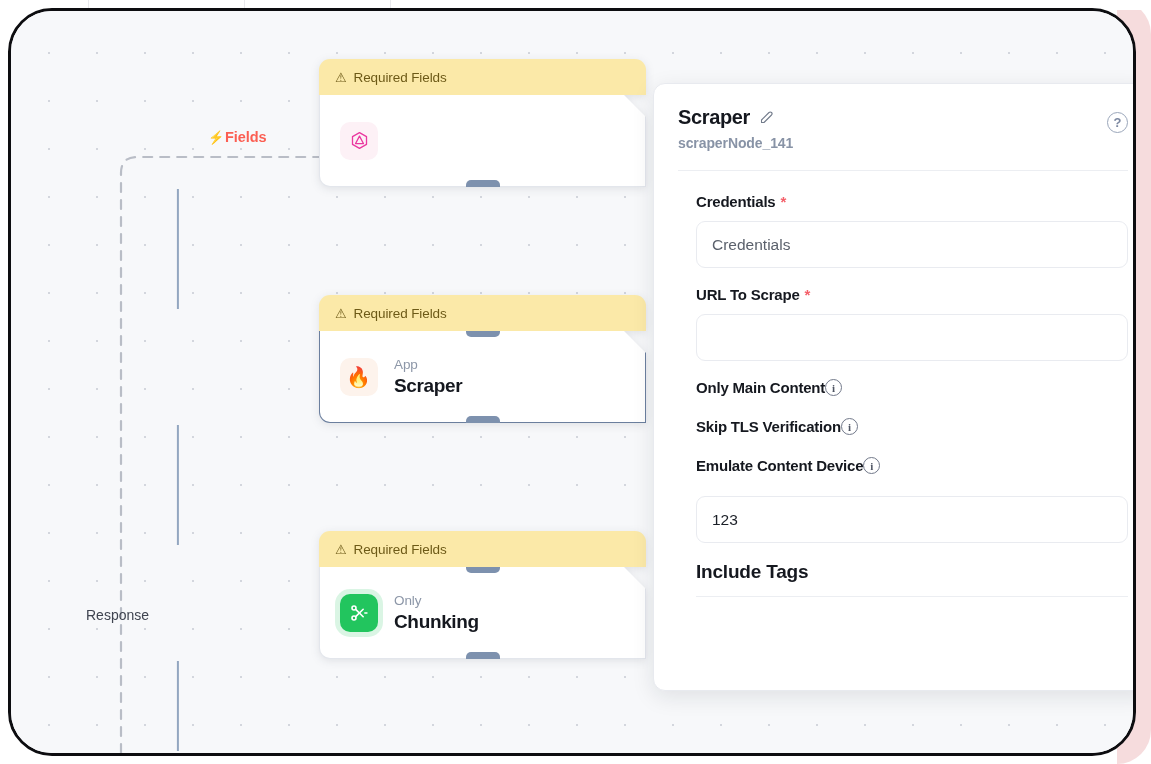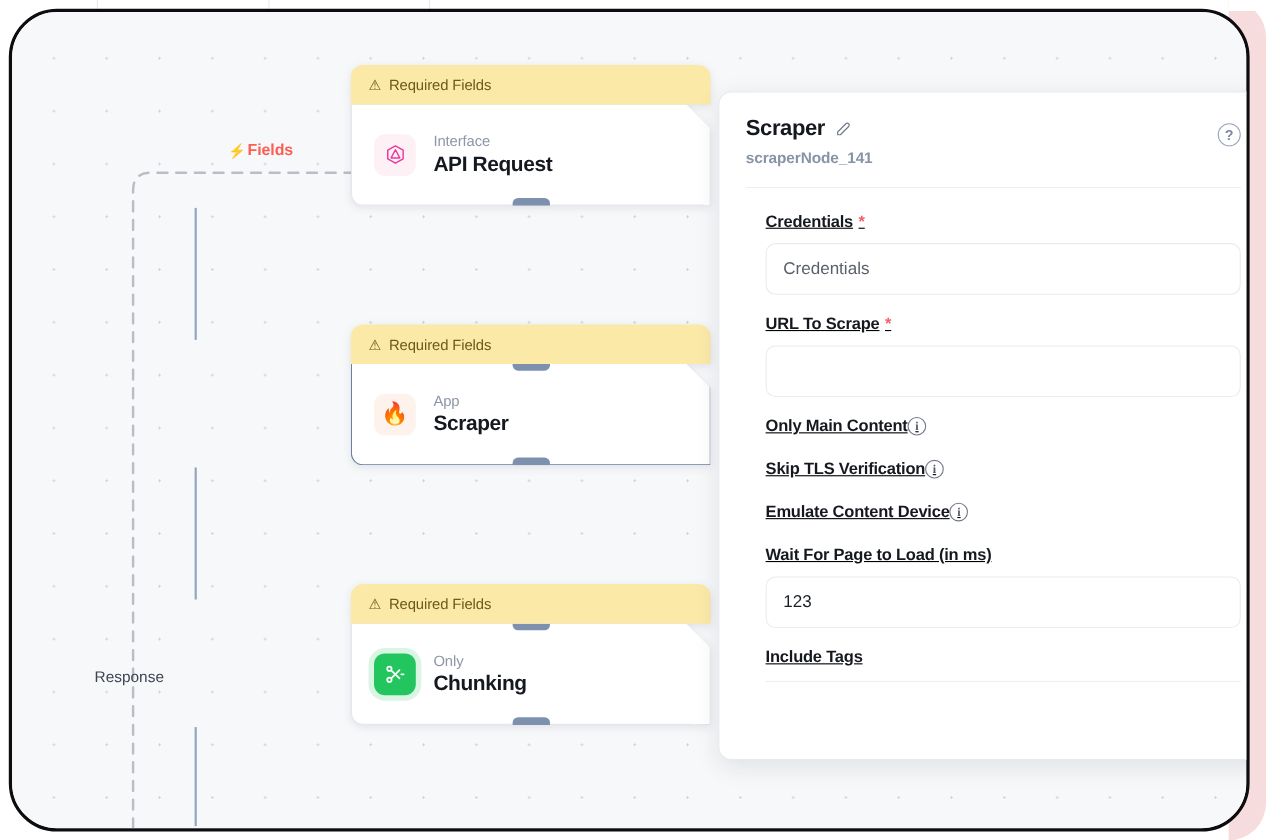--- a/index.html
+++ b/index.html
@@ -256,21 +256,20 @@
   }
 
   .panel-divider {
     margin-top: 19px;
     height: 1px;
     background: #eceef2;
   }
 
   .panel-body {
     padding: 22px 24px 0 42px;
-    text-decoration: underline;
   }
 
   .field { margin-bottom: 18px; }
   .field-label {
     font-size: 15px;
     font-weight: 700;
     color: #15181f;
     letter-spacing: -0.2px;
     margin-bottom: 11px;
     display: flex;
@@ -313,21 +312,21 @@
     color: #4f5563;
     font-size: 11px;
     font-weight: 600;
     display: flex;
     align-items: center;
     justify-content: center;
     font-family: "Liberation Serif", serif;
   }
 
   .field-last-label {
-    font-size: 15px;
+    font-size: 19px;
     font-weight: 700;
     color: #15181f;
     letter-spacing: -0.2px;
     padding-bottom: 13px;
     border-bottom: 1px solid #eceef2;
   }
 </style>
 </head>
 <body>
 
@@ -363,24 +362,20 @@
         <div class="node-banner">
           <span class="warn-glyph">⚠</span>
           <span>Required Fields</span>
         </div>
         <div class="node-body">
           <div class="node-icon icon-interface">
             <svg width="21" height="21" viewBox="0 0 24 24" fill="none" stroke="#ea39a0" stroke-width="1.5" stroke-linejoin="round">
               <polygon points="12,3 20,7.5 20,16.5 12,21 4,16.5 4,7.5"></polygon>
               <polygon points="12,7 16.5,15.5 7.5,15.5" fill="none"></polygon>
             </svg>
-          </div>
-          <div class="node-text">
-            <span class="node-kind">Interface</span>
-            <span class="node-title">API Request</span>
           </div>
           <div class="handle bottom"></div>
         </div>
       </div>
 
       <div class="node selected" style="left:308px; top:284px;">
         <div class="node-banner">
           <span class="warn-glyph">⚠</span>
           <span>Required Fields</span>
         </div>
@@ -464,23 +459,20 @@
           <span class="toggle-label">Skip TLS Verification</span>
           <span class="info-icon">i</span>
         </div>
 
         <div class="toggle-row">
           <span class="toggle-label">Emulate Content Device</span>
           <span class="info-icon">i</span>
         </div>
 
         <div class="field">
-          <div class="field-label">
-            <span>Wait For Page to Load (in ms)</span>
-          </div>
           <input class="field-input" type="text" value="123" style="">
         </div>
 
         <div class="field-last-label">Include Tags</div>
 
       </div>
 
     </div>
 
   </div>

